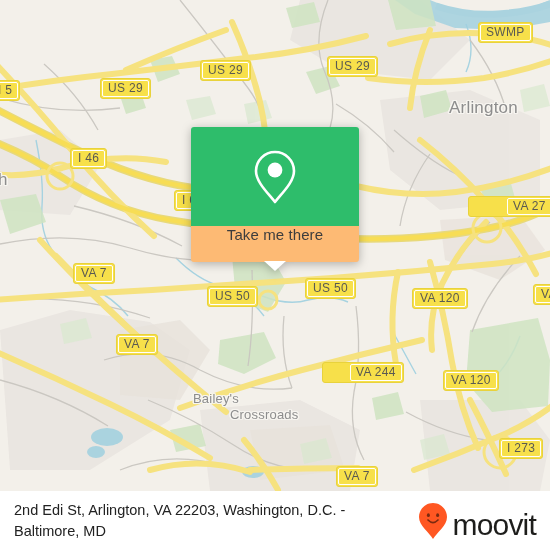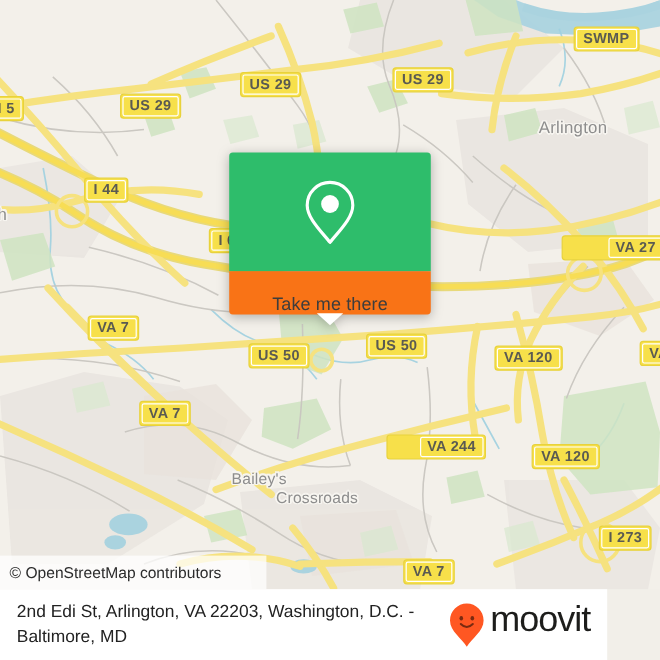--- a/index.html
+++ b/index.html
@@ -21,21 +21,21 @@
     left: 0; top: 0;
     width: 550px; height: 491px;
     overflow: hidden;
     background: #f2efe9;
   }
   #map-svg { position: absolute; left: 0; top: 0; }
 
   .maplabel {
     position: absolute;
     color: #8d8d8d;
-    font-size: 14px;
+    font-size: 17px;
     letter-spacing: 0.2px;
     white-space: nowrap;
     text-shadow: -1.4px 0 #f7f5f0, 1.4px 0 #f7f5f0, 0 -1.4px #f7f5f0,
                  0 1.4px #f7f5f0, -1px -1px #f7f5f0, 1px 1px #f7f5f0,
                  -1px 1px #f7f5f0, 1px -1px #f7f5f0;
     pointer-events: none;
   }
   .maplabel.small { font-size: 13px; line-height: 14px; text-align: center; }
 
   
@@ -45,21 +45,21 @@
     border: 1.5px solid #e8d23c;
     border-radius: 3px;
     padding: 1px;
     box-shadow: 0 0 0 0 transparent;
   }
   .shield .inner {
     border: 1.5px solid #ffffff;
     border-radius: 2px;
     padding: 0px 5px 1px 5px;
     font-size: 12px;
-    font-weight: bold;
+    font-weight: normal;
     color: #5a5a52;
     line-height: 14px;
     letter-spacing: 0.3px;
     white-space: nowrap;
   }
 
   
   #card {
     position: absolute;
     left: 191px; top: 127px;
@@ -68,25 +68,25 @@
   }
   #card-top {
     background: #2ebd6b;
     height: 99px;
     border-radius: 3px 3px 0 0;
     display: flex;
     align-items: center;
     justify-content: center;
   }
   #card-bottom {
-    background: #f97316;
+    background: #fdba74;
     height: 36px;
     border-radius: 0 0 3px 3px;
     display: flex;
-    align-items: flex-end;
+    align-items: flex-start;
     justify-content: center;
     position: relative;
   }
   #card-label {
     color: #3d3d3d;
     font-size: 15px;
     letter-spacing: 0.1px;
   }
   #card-tail {
     position: absolute;
@@ -113,38 +113,38 @@
   #attribution span {
     font-size: 13px;
     color: #2b2b2b;
     white-space: nowrap;
   }
 
   
   #footer {
     position: absolute;
     left: 0; top: 491px;
-    width: 506px; height: 59px;
+    width: 550px; height: 59px;
     background: #ffffff;
     display: flex;
     align-items: center;
     justify-content: space-between;
     padding: 0 14px 0 14px;
     overflow: hidden;
   }
   #footer-title {
     font-size: 14.5px;
     color: #222222;
     line-height: 21px;
     max-width: 390px;
     font-weight: normal;
   }
   #brand {
     display: flex;
-    align-items: flex-start;
+    align-items: flex-end;
     gap: 4px;
     flex: none;
   }
   #brand-word {
     font-size: 30px;
     color: #1d1d1b;
     letter-spacing: -0.8px;
     line-height: 30px;
   }
 </style>
@@ -319,21 +319,21 @@
     <div class="shield" style="left:327px; top:56px;">
         <div class="inner">US 29</div>
       </div>
     <div class="shield" style="left:100px; top:78px;">
         <div class="inner">US 29</div>
       </div>
     <div class="shield" style="left:-10px; top:80px;">
         <div class="inner">I 5</div>
       </div>
     <div class="shield" style="left:70px; top:148px;">
-        <div class="inner">I 44</div>
+        <div class="inner">I 46</div>
       </div>
     <div class="shield" style="left:174px; top:190px;">
         <div class="inner">I 6</div>
       </div>
     <div class="shield" style="left:468px; top:196px;padding-left:38px;">
         <div class="inner">VA 27</div>
       </div>
     <div class="shield" style="left:73px; top:263px;">
         <div class="inner">VA 7</div>
       </div>
@@ -371,23 +371,20 @@
           <path d="M23 3 C12.5 3 4 11.5 4 22 C4 33 16 44 23 53 C30 44 42 33 42 22 C42 11.5 33.5 3 23 3 Z" fill="none" stroke="#ffffff" stroke-width="2.6" stroke-linejoin="round"></path>
           <circle cx="23" cy="21" r="7.4" fill="#ffffff"></circle>
         </svg>
       </div>
       <div id="card-bottom">
         <span id="card-label">Take me there</span>
         <div id="card-tail"></div>
       </div>
     </div>
 
-    <div id="attribution">
-      <span>© OpenStreetMap contributors</span>
-    </div>
   </div>
 
   <div id="footer">
     <div id="footer-title">2nd Edi St, Arlington, VA 22203, Washington, D.C. - Baltimore, MD</div>
     <div id="brand">
       <svg width="30" height="38" viewBox="0 0 30 38">
         <path d="M15 1 C7.3 1 1 7.3 1 15 C1 24 11 30 15 37 C19 30 29 24 29 15 C29 7.3 22.7 1 15 1 Z" fill="#ff5722"></path>
         <ellipse cx="10.4" cy="13.2" rx="1.5" ry="1.9" fill="#7a2a10"></ellipse>
         <ellipse cx="19.6" cy="13.2" rx="1.5" ry="1.9" fill="#7a2a10"></ellipse>
         <path d="M10 18 q5 5 10 0" fill="none" stroke="#7a2a10" stroke-width="1.7" stroke-linecap="round"></path>

